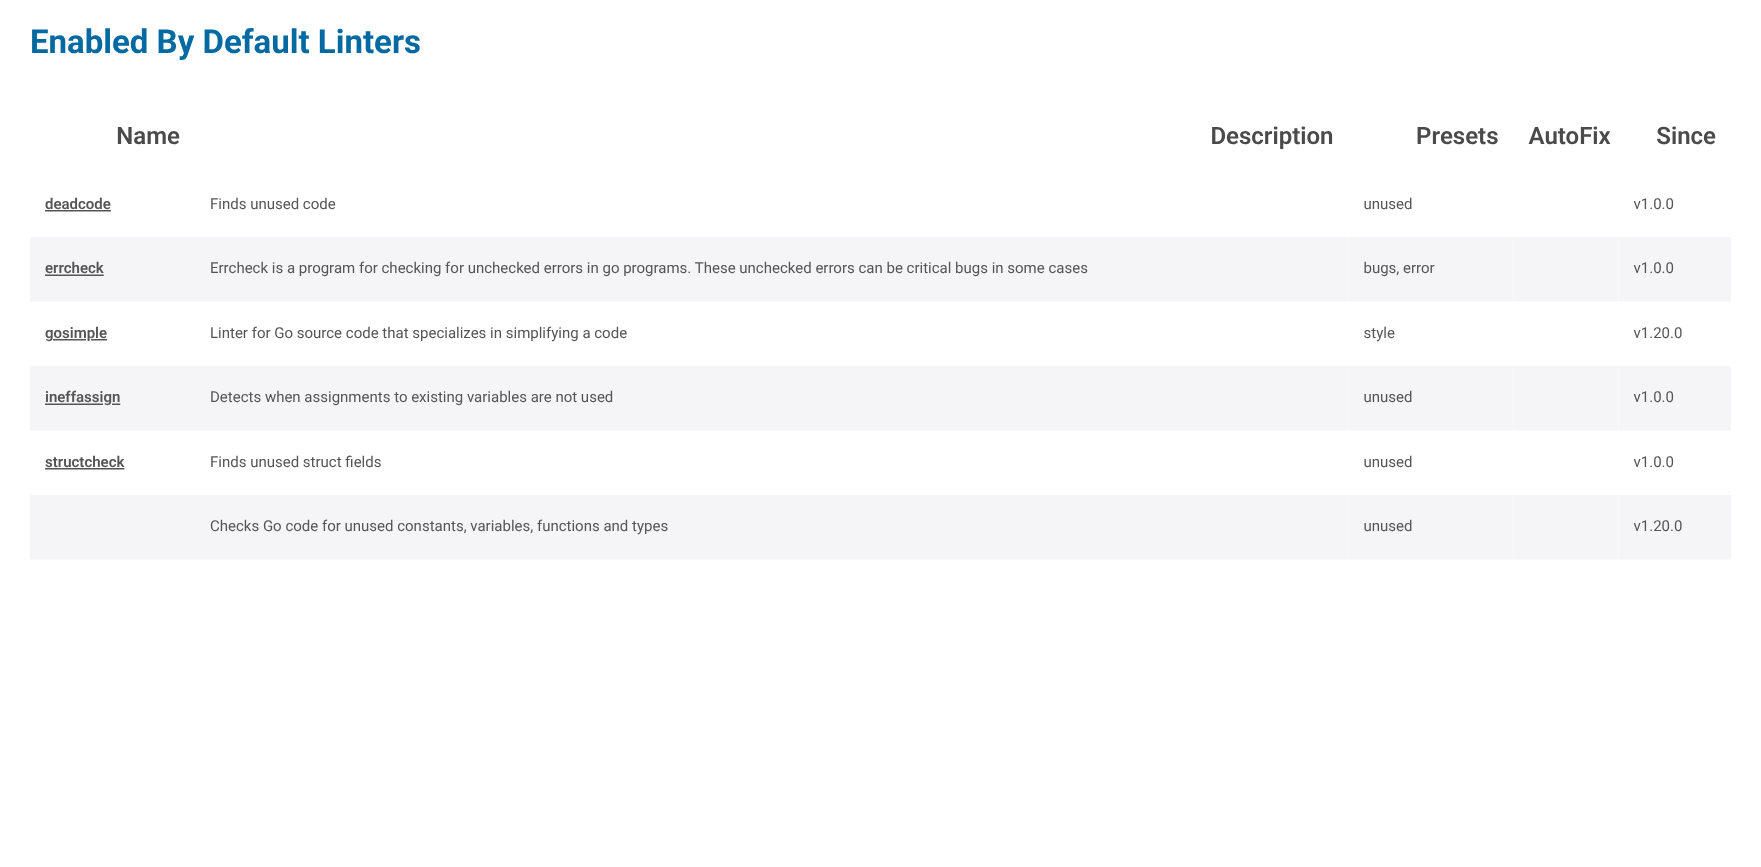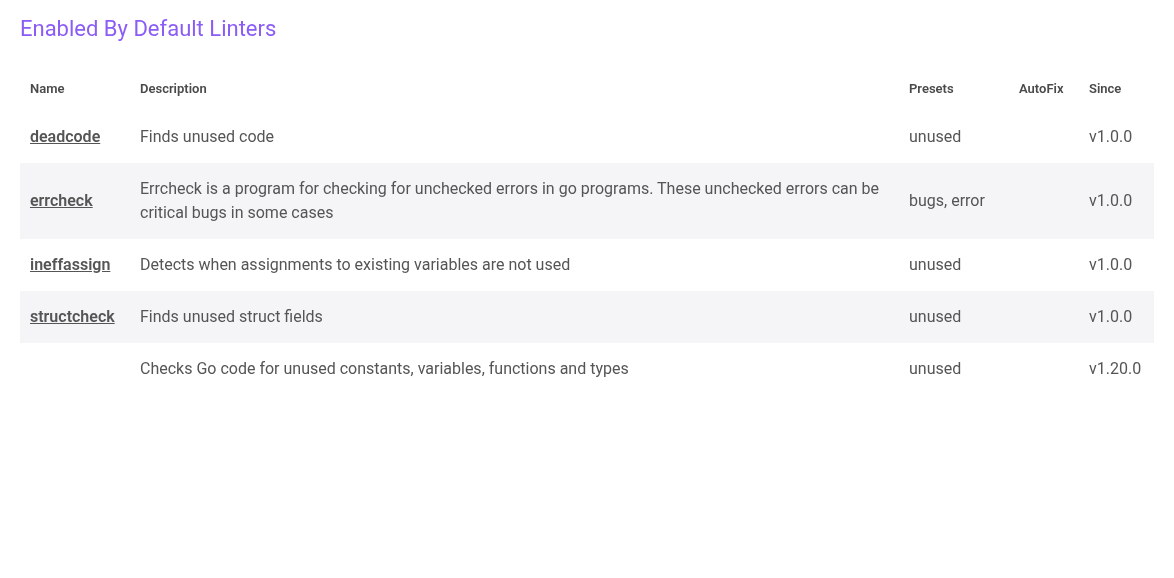--- a/index.html
+++ b/index.html
@@ -10,41 +10,41 @@
     body {
       font-family: -apple-system, BlinkMacSystemFont, "Segoe UI", Roboto, "Helvetica Neue", Arial, sans-serif;
       color: #4a4a4a;
       background: #fff;
       padding: 12px 20px;
       font-size: 14px;
       line-height: 1.5;
     }
     .page-title {
       font-size: 22px;
-      font-weight: 400;
-      color: #8b5cf6;
+      font-weight: 700;
+      color: #0369a1;
       margin-bottom: 22px;
     }
     table {
       width: 100%;
       border-collapse: collapse;
       table-layout: fixed;
     }
     thead th {
-      text-align: left;
+      text-align: right;
       font-weight: 600;
       color: #4a4a4a;
       padding: 12px 10px;
-      font-size: 13px;
+      font-size: 16px;
     }
     tbody td {
       padding: 14px 10px;
       color: #555;
       vertical-align: middle;
-      font-size: 16px;
+      font-size: 10px;
     }
     tbody tr:nth-child(even) {
       background-color: #f5f5f8;
     }
     .col-name { width: 110px; }
     .col-desc { width: auto; }
     .col-presets { width: 110px; }
     .col-autofix { width: 70px; }
     .col-since { width: 75px; }
     .linter-link {
@@ -88,20 +88,27 @@
         <td>v1.0.0</td>
       </tr>
       <tr>
         <td><a class="linter-link" href="#">errcheck</a></td>
         <td>Errcheck is a program for checking for unchecked errors in go programs. These unchecked errors can be critical bugs in some cases</td>
         <td>bugs, error</td>
         <td></td>
         <td>v1.0.0</td>
       </tr>
       <tr>
+        <td><a class="linter-link" href="#">gosimple</a></td>
+        <td>Linter for Go source code that specializes in simplifying a code</td>
+        <td>style</td>
+        <td></td>
+        <td>v1.20.0</td>
+      </tr>
+      <tr>
         <td><a class="linter-link" href="#">ineffassign</a></td>
         <td>Detects when assignments to existing variables are not used</td>
         <td>unused</td>
         <td></td>
         <td>v1.0.0</td>
       </tr>
       <tr>
         <td><a class="linter-link" href="#">structcheck</a></td>
         <td>Finds unused struct fields</td>
         <td>unused</td>

